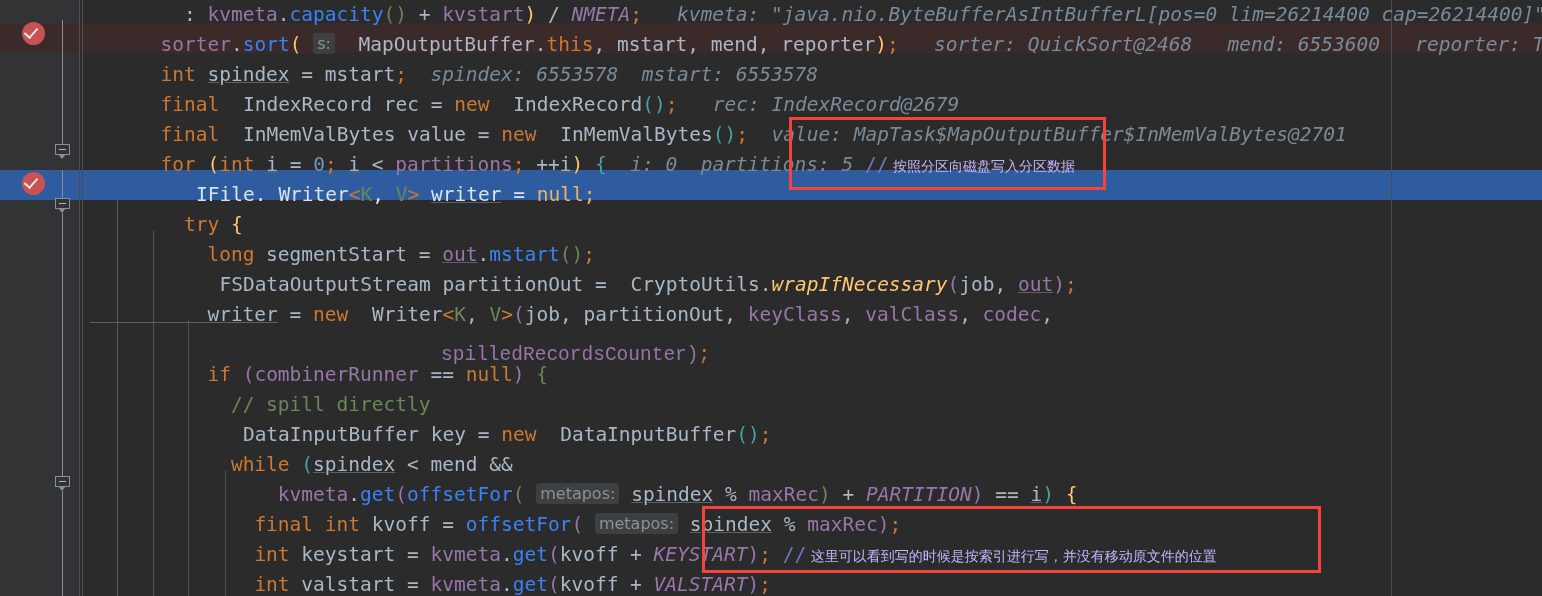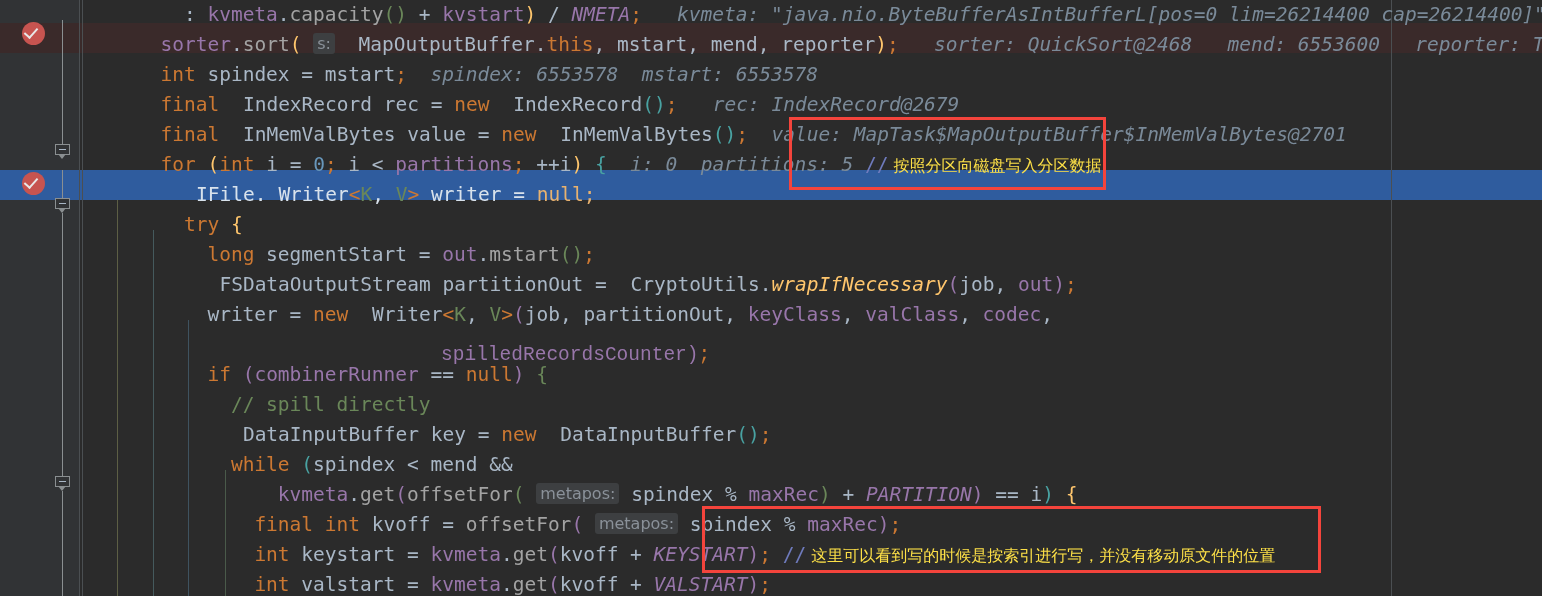--- a/index.html
+++ b/index.html
@@ -151,49 +151,49 @@
     top: 0; left: 1391px;
     width: 1px; height: 596px;
     background: #4b4f52;
     z-index: 2;
   }
 
   
   .kw   { color: #cc7832; }                    
   .def  { color: #a9b7c6; }                    
   .fld  { color: #9876aa; }                    
-  .mth  { color: #a3a3a3; }                    
+  .mth  { color: #3b82f6; }                    
   .num  { color: #6897bb; }                    
   .cmt  { color: #808080; }
   .p1   { color: #ffc66d; }                    
   .p2   { color: #49a2a2; }                    
   .p3   { color: #9876aa; }
   .p4   { color: #6a8759; }
   .sta  { color: #9876aa; font-style: italic; }  
   .stm  { color: #a9b7c6; font-style: italic; margin-top: 38px; }  
   .cls  { color: #a9b7c6; padding-left: 12px; }
   .gen  { color: #6a8759; }
-  .und  { text-decoration-color: #5c6164; }
+  .und  { text-decoration: underline; text-decoration-color: #5c6164; }
   .lt   { color: #cc7832; }
 
   
   .sel-line .def, .sel-line .cls { color: #d8e2ec; }
   .sel-line .kw { color: #e8b26f; }
 
   
   .dbg {
     color: #7a8a99;
     font-style: italic;
   }
   
   .cmt-cjk {
-    color: #fde047;
+    color: #c4b5fd;
     font-family: "DejaVu Sans", "Liberation Sans", sans-serif;
     font-style: normal;
-    font-size: 16px;
+    font-size: 14px;
   }
   .cmt-slash { color: #6f7bbd; }
 
   
   .hint {
     display: inline-block;
     background: #3d3f41;
     color: #8a9199;
     border-radius: 3px;
     font-size: 16px;

